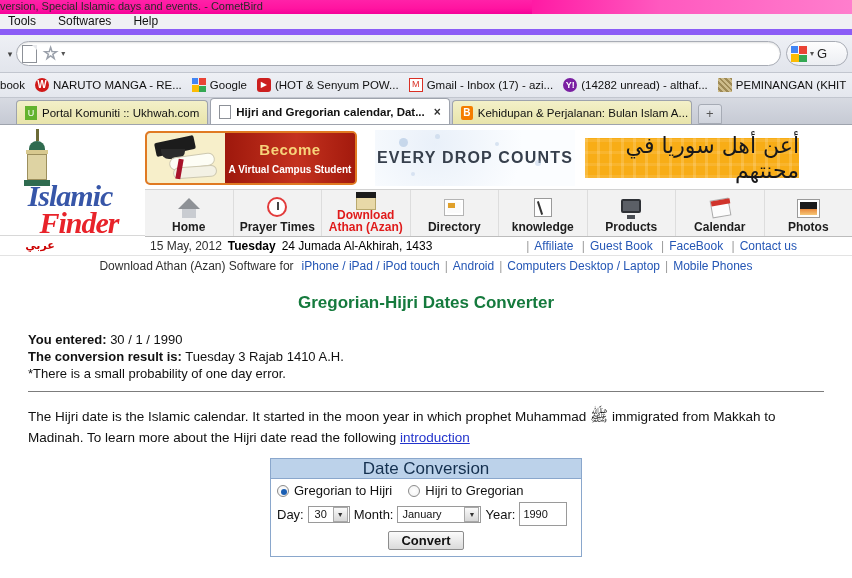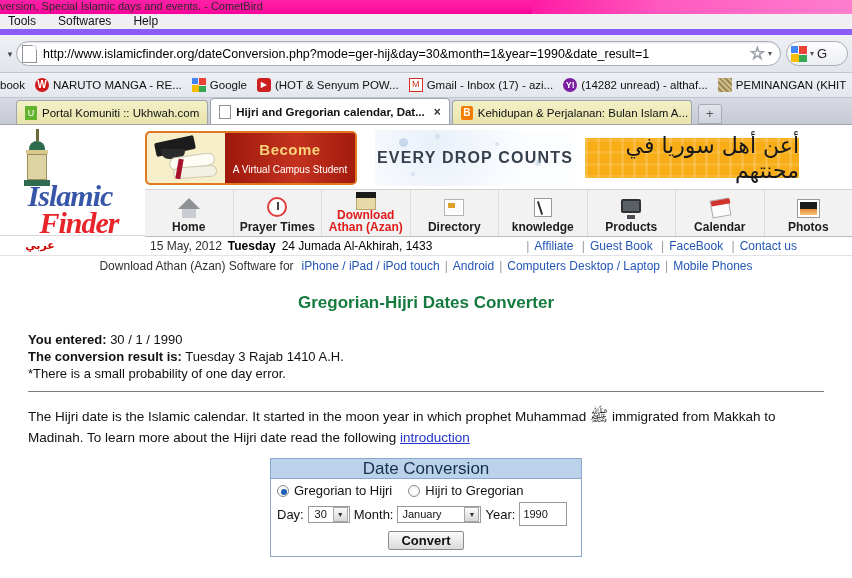--- a/index.html
+++ b/index.html
@@ -187,21 +187,21 @@
   .scroll1 { position:absolute; left:22px; top:22px; width:46px; height:13px; background:#fdfdf5;
              border:1px solid #cdc8b0; border-radius:7px; transform:rotate(-8deg);}
   .scroll2 { position:absolute; left:26px; top:33px; width:44px; height:12px; background:#f3f1e4;
              border:1px solid #cdc8b0; border-radius:6px; transform:rotate(-4deg);}
   .ribbon { position:absolute; left:30px; top:26px; width:5px; height:20px; background:#a8122a; transform:rotate(10deg);}
   .ad-campus .capright {
     flex:1; background:linear-gradient(to right,#9e180c,#c4321f 55%,#a31a0d);
     display:flex; flex-direction:column; align-items:center; justify-content:center;
   }
   .become { color:#f7d27a; font-size:15px; font-weight:bold; letter-spacing:.5px;}
-  .vcs { color:#ffffff; font-size:10px; font-weight:normal; margin-top:6px;}
+  .vcs { color:#ffffff; font-size:10px; font-weight:bold; margin-top:6px;}
 
   .ad-drop {
     width: 200px; height: 56px; margin-left: 18px;
     background: radial-gradient(circle at 30% 25%, #e9f0f9 0%, #fbfdff 60%);
     display:flex; align-items:center; justify-content:center;
     position:relative; overflow:hidden;
   }
   .drop-txt { font-size:16px; color:#37404d; letter-spacing:1.2px; font-weight:600; }
   .dot { position:absolute; border-radius:50%; background:#b9cde6; opacity:.75;}
 
@@ -332,21 +332,20 @@
 <div id="menubar">
   <span class="mi">Tools</span>
   <span class="mi">Softwares</span>
   <span class="mi">Help</span>
 </div>
 
 <div id="navbar">
   <span class="navcaret">▾</span>
   <div id="urlbar">
     <span class="pageicon"></span>
-    <span id="urltext">http://www.islamicfinder.org/dateConversion.php?mode=ger-hij&amp;day=30&amp;month=1&amp;year=1990&amp;date_result=1</span>
     <span class="star">☆</span>
     <span class="star-caret">▾</span>
   </div>
   <div id="searchbox">
     <span class="gicon">
       <i class="gq1"></i>
         <i class="gq2"></i>
         <i class="gq3"></i>
         <i class="gq4"></i>
     </span>

